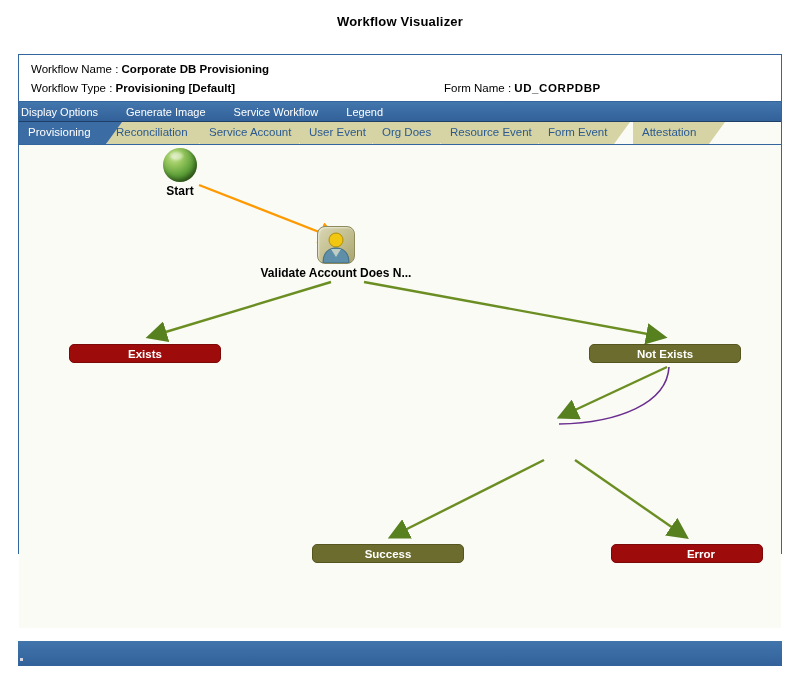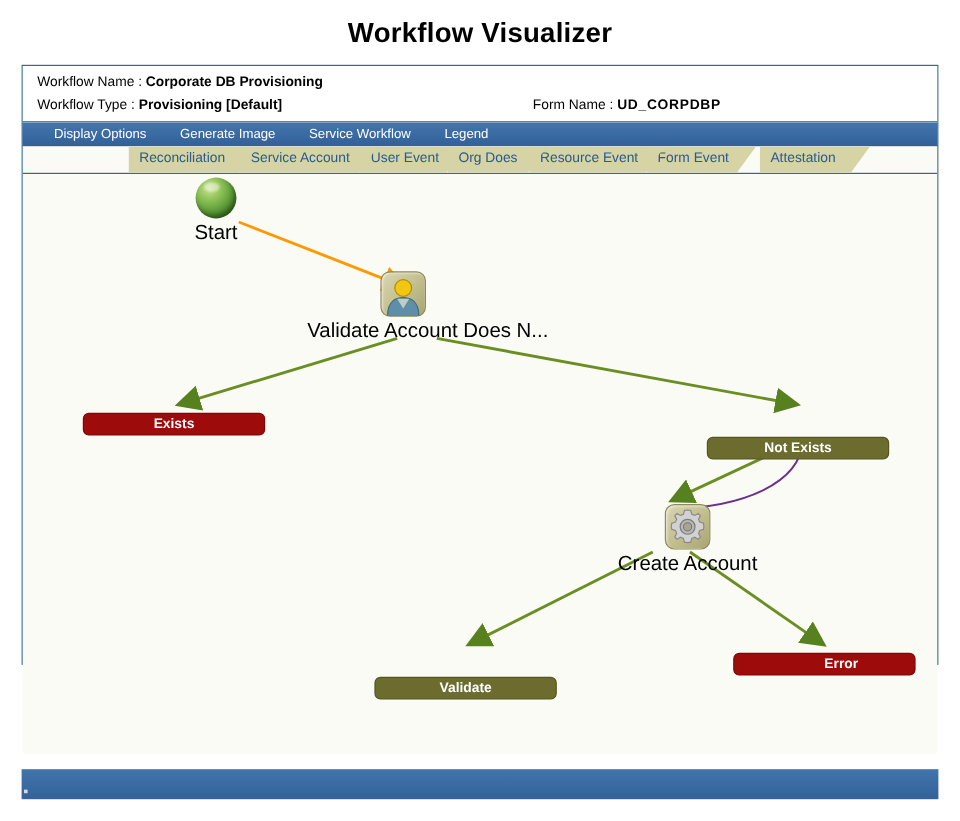--- a/index.html
+++ b/index.html
@@ -9,21 +9,21 @@
   }
   body {
     width: 800px;
     height: 684px;
     font-family: "Liberation Sans", sans-serif;
     overflow: hidden;
     position: relative;
   }
   .page-title {
     text-align: center;
-    font-size: 23px;
+    font-size: 13px;
     font-weight: bold;
     color: #000000;
     padding-top: 14px;
     letter-spacing: 0.2px;
     font-family: "Liberation Sans", sans-serif;
   }
   .app-frame {
     position: absolute;
     left: 18px;
     top: 54px;
@@ -63,21 +63,21 @@
     align-items: center;
     border-bottom: 1px solid #203f66;
   }
   .menu-item {
     color: #ffffff;
     font-size: 11px;
     padding: 0 14px;
     cursor: default;
     white-space: nowrap;
   }
-  .menu-item:first-child { padding-left: 2px; margin-left: 24px; }
+  .menu-item:first-child { padding-left: 2px; }
 
   
   .tab-strip {
     height: 22px;
     background: #fbfbf6;
     position: relative;
     border-bottom: 1px solid #33669c;
   }
   .tab {
     position: absolute;
@@ -113,22 +113,22 @@
     position: absolute;
     left: 0;
     top: 0;
   }
   .node {
     position: absolute;
     text-align: center;
     z-index: 3;
   }
   .node-label {
-    font-size: 17px;
-    font-weight: normal;
+    font-size: 12px;
+    font-weight: bold;
     color: #000000;
     white-space: nowrap;
     margin-top: 2px;
   }
   
   .sphere {
     width: 34px; height: 34px;
     border-radius: 50%;
     margin: 0 auto;
     background:
@@ -165,21 +165,21 @@
     line-height: 19px;
     border-radius: 5px;
     text-align: center;
     font-size: 11.5px;
     font-weight: bold;
     color: #ffffff;
     z-index: 3;
     box-sizing: border-box;
   }
   .statusbox.red   { background: #9e0b0b; border: 1px solid #7d0808; }
-  .statusbox.olive { background: #6b6c2e; border: 1px solid #55561f; margin-top: 20px; }
+  .statusbox.olive { background: #6b6c2e; border: 1px solid #55561f; }
 
   
   .footer-bar {
     position: absolute;
     left: 18px;
     top: 641px;
     width: 764px;
     height: 25px;
     background: #39699f;
     background: linear-gradient(to bottom, #4175ab 0%, #33619a 100%);
@@ -214,20 +214,21 @@
   </div>
 
   <div class="menu-bar" id="menu-bar">
       <div class="menu-item">Display Options</div>
       <div class="menu-item">Generate Image</div>
       <div class="menu-item">Service Workflow</div>
       <div class="menu-item">Legend</div>
     </div>
 
   <div class="tab-strip" id="tab-strip">
+      <div class="tab active" style="left: 0px; width: 103px; z-index: 20;"><span class="tab-label">Provisioning</span></div>
       <div class="tab" style="left: 88px; width: 108px; z-index: 19;"><span class="tab-label">Reconciliation</span></div>
       <div class="tab" style="left: 181px; width: 115px; z-index: 18;"><span class="tab-label">Service Account</span></div>
       <div class="tab" style="left: 281px; width: 88px; z-index: 17;"><span class="tab-label">User Event</span></div>
       <div class="tab" style="left: 354px; width: 83px; z-index: 16;"><span class="tab-label">Org Does</span></div>
       <div class="tab" style="left: 422px; width: 113px; z-index: 15;"><span class="tab-label">Resource Event</span></div>
       <div class="tab" style="left: 520px; width: 91px; z-index: 14;"><span class="tab-label">Form Event</span></div>
       <div class="tab" style="left: 614px; width: 92px; z-index: 13;"><span class="tab-label">Attestation</span></div>
     </div>
 
   <div class="canvas">
@@ -266,37 +267,25 @@
       <div class="tile">
         <svg width="36" height="36" viewBox="0 0 36 36">
           <circle cx="18" cy="13" r="7" fill="#f2c712" stroke="#b08d08" stroke-width="1"></circle>
           <path d="M5 36 C5 24 12 21 18 21 C24 21 31 24 31 36 Z" fill="#5f8fa8" stroke="#3d6a82" stroke-width="1"></path>
           <path d="M13 22 L18 30 L23 22" fill="#cfd9c9" opacity="0.85"></path>
         </svg>
       </div>
       <div class="node-label">Validate Account Does N...</div>
     </div>
 
-    <div class="node" id="node-create" style="left:495px; top:275px; width:118px;">
-      <div class="tile">
-        <svg width="36" height="36" viewBox="0 0 36 36">
-          <g fill="#d2d2d2" stroke="#8a8a8a" stroke-width="1">
-            <path d="M18 4 l2.6 .4 .9 3.1 2.5 1 2.8-1.6 1.9 1.9 -1.6 2.8 1 2.5 3.1 .9 .4 2.6 -.4 2.6 -3.1 .9 -1 2.5 1.6 2.8 -1.9 1.9 -2.8-1.6 -2.5 1 -.9 3.1 -2.6 .4 -2.6-.4 -.9-3.1 -2.5-1 -2.8 1.6 -1.9-1.9 1.6-2.8 -1-2.5 -3.1-.9 -.4-2.6 .4-2.6 3.1-.9 1-2.5 -1.6-2.8 1.9-1.9 2.8 1.6 2.5-1 .9-3.1 Z"></path>
-          </g>
-          <circle cx="18" cy="18" r="6.2" fill="#b8b8b8" stroke="#7d7d7d" stroke-width="1"></circle>
-          <circle cx="18" cy="18" r="3.4" fill="#a8a590" stroke="#6f6f6f" stroke-width="0.8"></circle>
-        </svg>
-      </div>
-      <div class="node-label">Create Account</div>
-    </div>
 
     <div id="status-boxes">
         <div class="statusbox red" style="left: 50px; top: 199px; width: 152px;">Exists</div>
         <div class="statusbox olive" style="left: 570px; top: 199px; width: 152px;">Not Exists</div>
-        <div class="statusbox olive" style="left: 293px; top: 399px; width: 152px;">Validate</div>
+        <div class="statusbox olive" style="left: 293px; top: 399px; width: 152px;">Success</div>
         <div class="statusbox red" style="left: 592px; top: 399px; width: 152px; padding-left: 28px;">Error</div>
       </div>
 
   </div>
 </div>
 
 <div class="footer-bar">
   <div class="scroll-dot"></div>
 </div>
 

